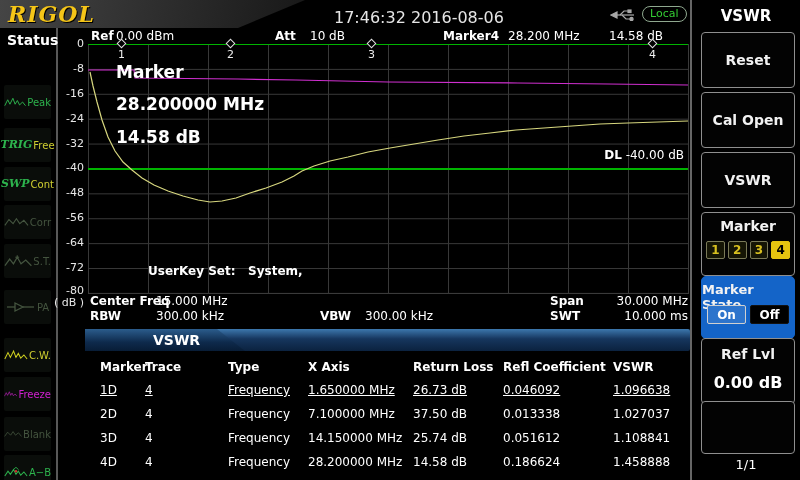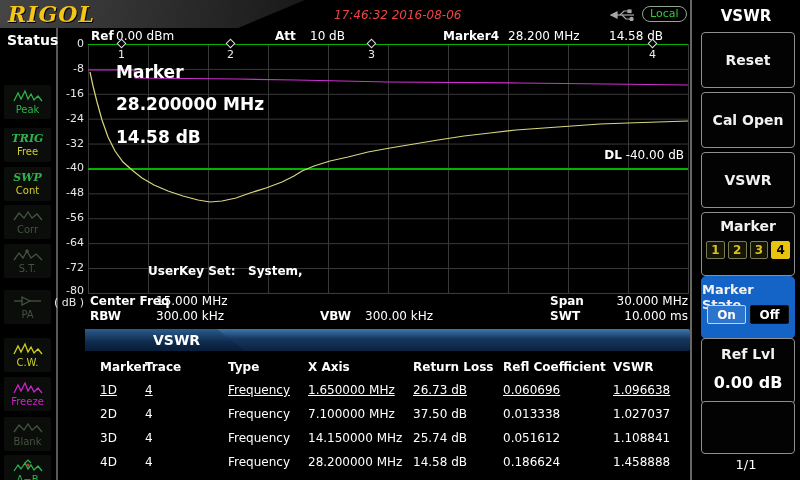--- a/index.html
+++ b/index.html
@@ -6,30 +6,30 @@
   #screen{position:relative;width:800px;height:480px;background:#000;overflow:hidden;
           font-family:"DejaVu Sans","Liberation Sans",sans-serif;color:#fff;}
   
   #header{position:absolute;left:0;top:0;width:690px;height:28px;background:#000;}
   #header-diag{position:absolute;left:0;top:0;width:320px;height:28px;
                background:linear-gradient(100deg,#454545,#161616);
                clip-path:polygon(0 0,305px 0,238px 100%,0 100%);}
   #logo{position:absolute;left:8px;top:1px;font-family:"DejaVu Serif","Liberation Serif",serif;
         font-style:italic;font-weight:bold;font-size:22px;color:#f5c518;letter-spacing:1px;
         text-shadow:1px 1px 0 #000;}
-  #clock{position:absolute;left:334px;top:8px;font-size:12px;color:#ef4444;font-style:italic;}
+  #clock{position:absolute;left:334px;top:8px;font-size:16px;color:#e5e5e5;}
   #usb{position:absolute;left:610px;top:9px;}
   #local-badge{position:absolute;left:642px;top:6px;border:1px solid #8fa88f;border-radius:8px;
                color:#33cc33;font-size:11px;line-height:14px;padding:0 7px;}
   
   #status-col{position:absolute;left:0;top:28px;width:56px;height:452px;background:#000;
               border-right:2px solid #585858;}
   #status-title{position:absolute;left:7px;top:4px;font-size:14px;font-weight:bold;color:#fff;}
   .stile{position:absolute;left:4px;width:47px;height:34px;background:#0a0d0a;border-radius:2px;
-         display:flex;flex-direction:column;align-items:center;justify-content:center;gap:1px;}
+         display:flex;align-items:center;justify-content:center;gap:1px;}
   .stile .slabel{font-size:10px;line-height:11px;}
   .sgreen{color:#2db34d;} .sdim{color:#44543f;} .syellow{color:#d0cf30;} .smag{color:#d020d0;}
   .sital{font-family:"DejaVu Serif","Liberation Serif",serif;font-style:italic;font-weight:bold;
          font-size:11px;line-height:12px;}
   
   #top-info{position:absolute;left:88px;top:29px;width:600px;height:15px;font-size:12px;}
   #top-info span{position:absolute;top:0;white-space:nowrap;}
   .b{font-weight:bold;}
   
   #plot{position:absolute;left:88px;top:44px;width:600px;height:249px;background:#000;
@@ -264,21 +264,21 @@
     <span class="thead c3">X Axis</span>
     <span class="thead c4">Return Loss</span>
     <span class="thead c5">Refl Coefficient</span>
     <span class="thead c6">VSWR</span>
 
     <span class="r0 c0">1D</span>
     <span class="r0 c1">4</span>
     <span class="r0 c2">Frequency</span>
     <span class="r0 c3">1.650000 MHz</span>
     <span class="r0 c4">26.73 dB</span>
-    <span class="r0 c5">0.060696</span>
+    <span class="r0 c5">0.046092</span>
     <span class="r0 c6">1.096638</span>
 
     <span class="r1 c0">2D</span>
     <span class="r1 c1">4</span>
     <span class="r1 c2">Frequency</span>
     <span class="r1 c3">7.100000 MHz</span>
     <span class="r1 c4">37.50 dB</span>
     <span class="r1 c5">0.013338</span>
     <span class="r1 c6">1.027037</span>
 

